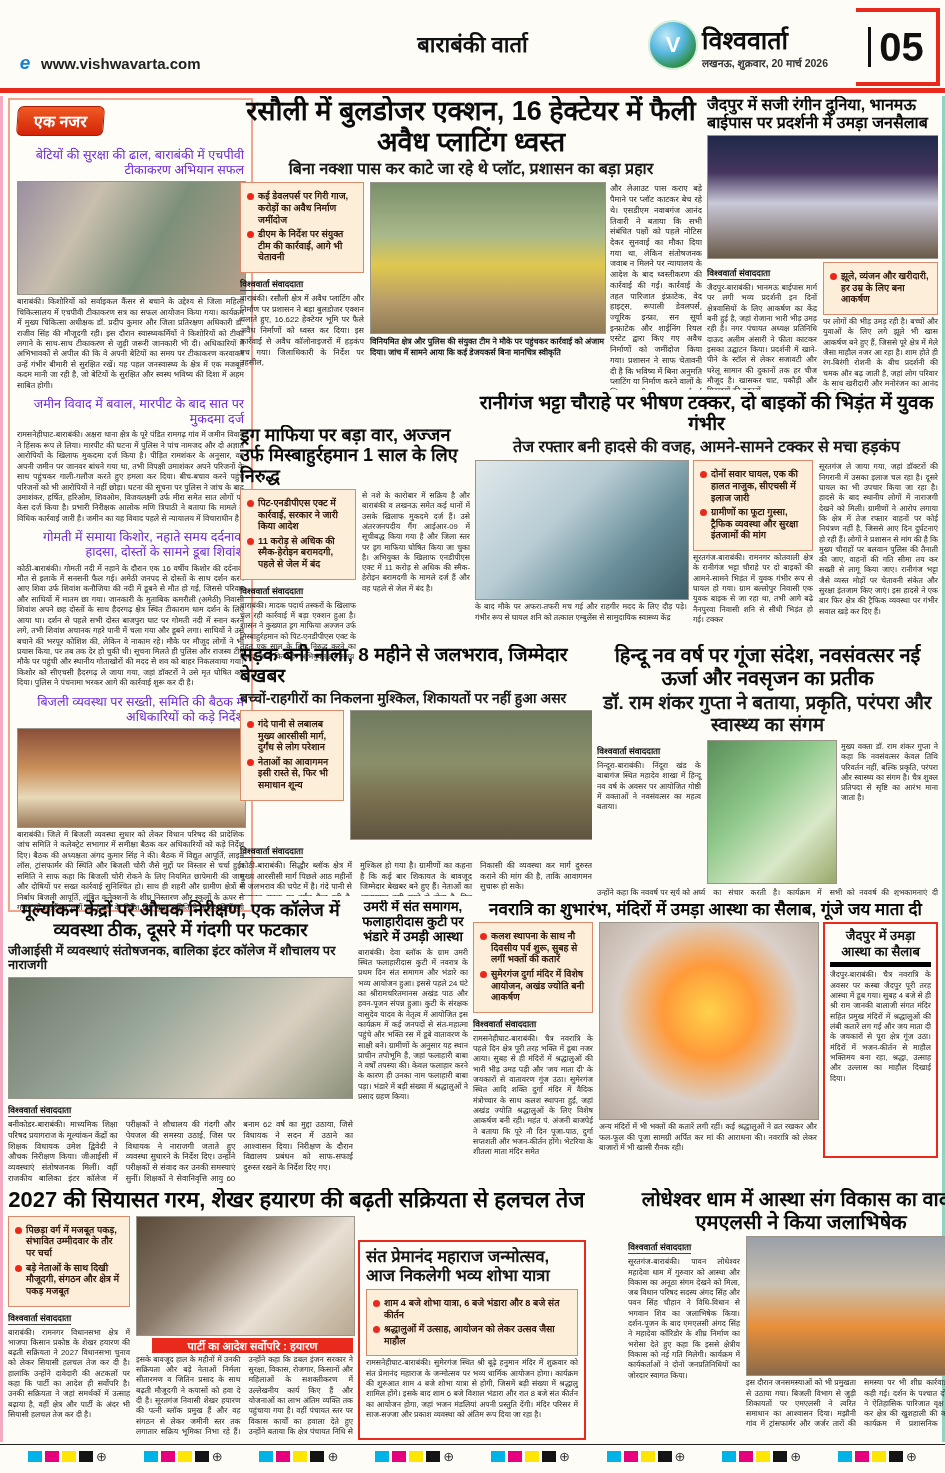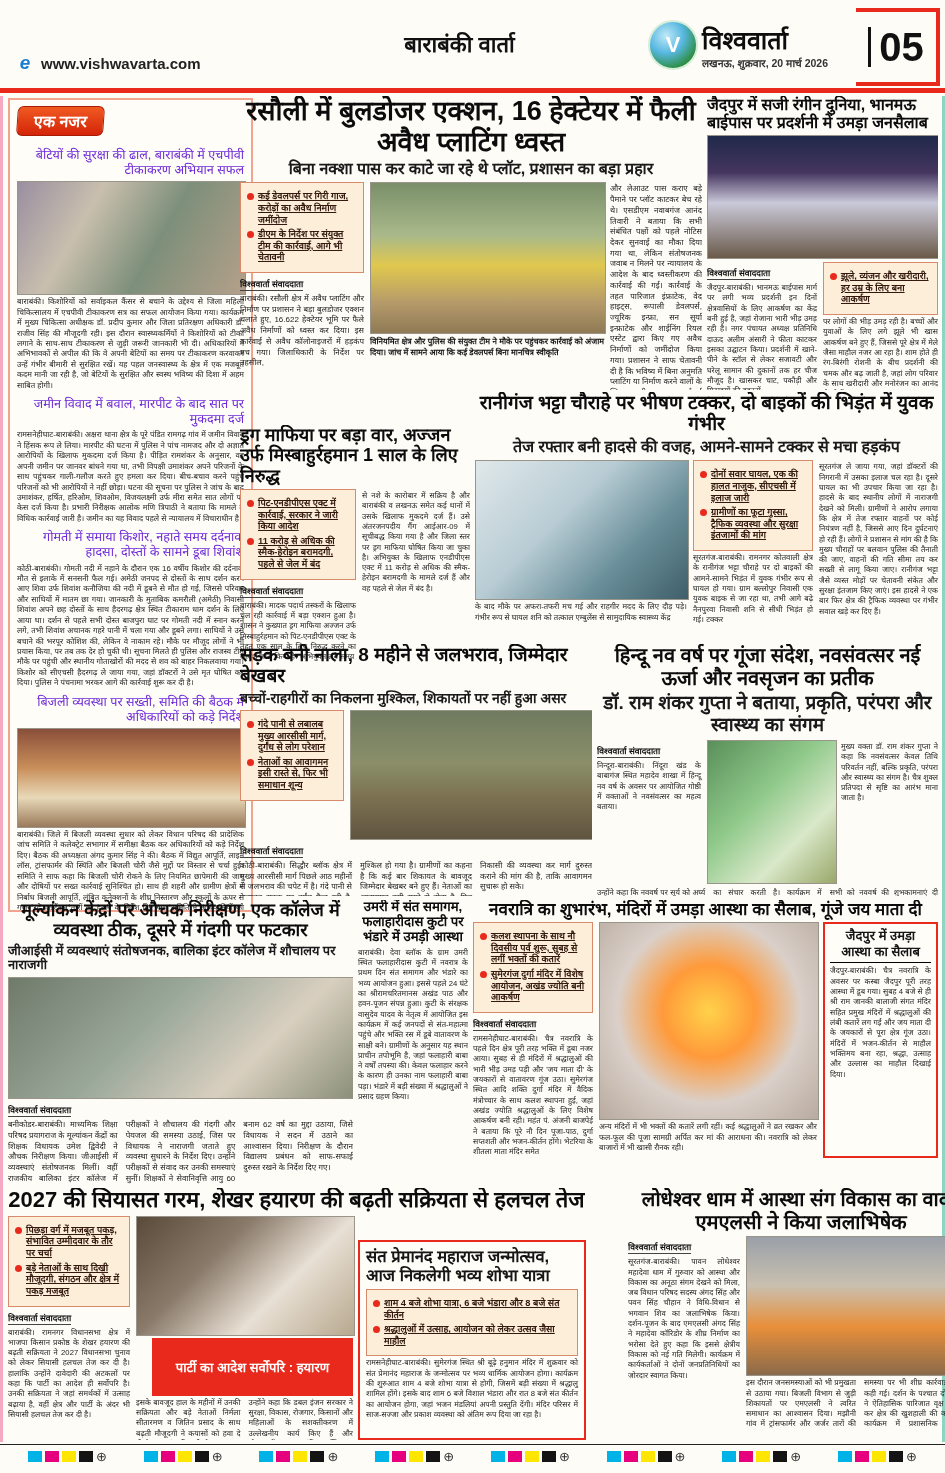--- a/index.html
+++ b/index.html
@@ -4,39 +4,39 @@
 <style>
   html,body{margin:0;padding:0;background:#e9e7e0;font-family:"Liberation Sans","DejaVu Sans",sans-serif;}
   .page{position:relative;width:945px;height:1473px;margin:0 auto;background:#fdfcf7;overflow:hidden;color:#151515;}
   .strip{position:absolute;width:3px;top:96px;height:1346px;}
   .strip.l{left:0;background:#f6a9c3;}
   .strip.r{right:0;background:#8ed4c2;}
   
   .masthead{position:absolute;left:0;top:0;width:945px;height:88px;}
   .url{position:absolute;left:14px;top:52px;font-size:15px;font-weight:700;color:#222;display:flex;align-items:center;gap:5px;}
   .e-icon{display:inline-block;width:22px;height:22px;border-radius:50%;color:#1a7fd4;font-weight:800;font-style:italic;font-size:19px;line-height:22px;text-align:center;}
-  .edition{position:absolute;left:287px;top:28px;width:345px;text-align:center;font-size:22px;font-weight:800;color:#111;}
+  .edition{position:absolute;left:300px;top:28px;width:345px;text-align:center;font-size:22px;font-weight:800;color:#111;}
   .logo-circle{position:absolute;left:648px;top:20px;width:46px;height:46px;border-radius:50%;background:radial-gradient(circle at 35% 30%,#bfe9f7 0%,#57b7e0 40%,#2e8f46 75%,#186b34 100%);color:#fff;font-weight:800;font-size:22px;text-align:center;line-height:46px;border:2px solid #d5edd9;}
   .brand{position:absolute;left:702px;top:22px;font-size:25px;font-weight:800;color:#0d0d0d;}
   .issue-date{position:absolute;left:702px;top:56px;font-size:10.5px;font-weight:700;color:#333;}
   .pageno{position:absolute;left:856px;top:8px;width:80px;height:70px;border-top:4px solid #e8291c;border-right:4px solid #e8291c;border-bottom:4px solid #e8291c;display:flex;align-items:center;justify-content:center;}
   .pageno .n{border-left:3px solid #111;padding-left:8px;font-size:40px;font-weight:800;color:#111;line-height:1;}
   .redbar{position:absolute;left:0;top:88px;width:945px;height:5px;background:#e8291c;}
   
   .story{position:absolute;overflow:hidden;}
   .hl{font-weight:800;color:#0c0c0c;line-height:1.13;margin:0 0 3px 0;}
   .deck{font-weight:700;color:#1a1a1a;line-height:1.15;margin:0 0 4px 0;}
   .center{text-align:center;}
   .row{display:flex;gap:6px;align-items:flex-start;}
   .col{min-width:0;}
   .body{font-size:8px;line-height:1.34;text-align:justify;color:#1c1c1c;margin:2px 0 0 0;}
   .body.sm{font-size:7.7px;}
   .reporter{font-size:8.6px;font-weight:700;color:#111;border-bottom:1px solid #444;display:inline-block;margin:3px 0 1px 0;}
   .bullets{background:#fdeeda;border:1px solid #d98a6a;padding:5px 6px;}
-  .bi{display:flex;gap:4px;margin:3px 0;font-size:9.3px;font-weight:700;color:#33190e;line-height:1.25;text-decoration:underline;}
+  .bi{display:flex;gap:4px;margin:3px 0;font-size:9.3px;font-weight:700;color:#33190e;line-height:1.25;}
   .dot{flex:none;width:7px;height:7px;border-radius:50%;background:#e8291c;margin-top:2px;}
   .photo{border:1px solid #9a958a;width:100%;}
   .caption{font-size:8px;font-weight:600;line-height:1.3;margin:3px 0 0 0;text-align:justify;}
   .cols3{column-count:3;column-gap:8px;}
   .cols2{column-count:2;column-gap:8px;}
   
   .rail{border:2px solid #f2a48e;padding:6px 7px;background:#fffdf8;}
   .rail-tag{display:inline-block;background:linear-gradient(180deg,#f05a22 0%,#d42408 100%);color:#fff;font-weight:800;font-size:16px;padding:3px 16px;border-radius:6px;border:1px solid #a81c06;transform:skewX(-4deg);margin-bottom:6px;}
   .rail h3{font-size:12.6px;font-weight:400;line-height:1.2;margin:6px 0 3px 0;color:#6d28d9;text-align:right;}
   .rail .body{font-size:7.8px;}
@@ -45,23 +45,23 @@
   .ph-meeting{background:linear-gradient(180deg,#8a4f3a 0%,#c98f5a 40%,#e8d9b8 70%,#9a7a5a 100%);}
   .ph-bulldozer{background:linear-gradient(180deg,#7a8f6a 0%,#a9b98a 35%,#e0c84e 55%,#b59a6a 80%,#8f7a55 100%);}
   .ph-expo{background:linear-gradient(180deg,#20294a 0%,#45355f 30%,#cac9d9 55%,#6a5a4a 100%);}
   .ph-ambulance{background:linear-gradient(135deg,#e0e8ea 0%,#b8ccd4 40%,#6a8f9a 70%,#3f5f6a 100%);}
   .ph-water{background:linear-gradient(180deg,#6f7a5f 0%,#8a8f6a 40%,#7a6f4f 70%,#5f5540 100%);}
   .ph-hall{background:linear-gradient(135deg,#5a8f5a 0%,#8fc98a 40%,#d9e8c9 70%,#9aa86a 100%);}
   .ph-school{background:linear-gradient(135deg,#6f7a6a 0%,#9aa89a 40%,#d9cfc0 70%,#8a8f7a 100%);}
   .ph-temple{background:radial-gradient(circle at 50% 45%,#ffd24a 0%,#ff9a3a 30%,#dad0c9 60%,#b8aa9f 100%);}
   .ph-handshake{background:linear-gradient(135deg,#5a4a3a 0%,#8a7a6a 35%,#e8e0d4 65%,#b8a88f 100%);}
   .ph-ritual{background:linear-gradient(180deg,#9aa0a8 0%,#c9c0b0 35%,#e88f3a 65%,#8a6a4a 100%);}
-  .redcap{background:#e8291c;color:#fff;text-align:center;font-weight:800;font-size:13px;padding:20px 0;margin-top:2px;margin-left:16px;}
+  .redcap{background:#e8291c;color:#fff;text-align:center;font-weight:800;font-size:11px;padding:0 0;margin-top:2px;margin-left:16px;}
   .subbox{border:2px solid #e8291c;padding:4px 5px;height:100%;box-sizing:border-box;background:#fffdf8;}
-  .subbox h4{margin:0 0 3px 0;font-size:13px;font-weight:800;text-align:center;line-height:1.2;border-bottom:1px solid #000000;padding-bottom:3px;}
+  .subbox h4{margin:0 0 3px 0;font-size:13px;font-weight:800;text-align:center;line-height:1.2;border-bottom:5px solid #000000;padding-bottom:3px;}
   .prembox{border:2px solid #e8291c;padding:5px 6px;box-sizing:border-box;background:#fffdf8;}
   .prembox h3{margin:0 0 4px 0;font-size:16.5px;font-weight:800;line-height:1.15;}
   
   .marks{position:absolute;left:0;top:1444px;width:945px;height:20px;display:flex;justify-content:space-between;padding:0 28px;box-sizing:border-box;border-top:1px solid #222;}
   .mark-group{display:flex;align-items:center;gap:3px;padding-top:3px;}
   .mark-sq{width:14px;height:11px;display:inline-block;}
   .mark-reg{font-size:13px;line-height:11px;color:#333;}
 </style>
 </head>
 <body>
@@ -112,21 +112,21 @@
           <div class="bi">
               <span class="dot"></span>
               <span>डीएम के निर्देश पर संयुक्त टीम की कार्रवाई, आगे भी चेतावनी</span>
             </div>
         </div>
         <span class="reporter">विश्ववार्ता संवाददाता</span>
         <p class="body">बाराबंकी। रसौली क्षेत्र में अवैध प्लाटिंग और निर्माण पर प्रशासन ने बड़ा बुलडोजर एक्शन चलाते हुए, 16.622 हेक्टेयर भूमि पर फैले अवैध निर्माणों को ध्वस्त कर दिया। इस कार्रवाई से अवैध कॉलोनाइजरों में हड़कंप मच गया। जिलाधिकारी के निर्देश पर तहसील,</p>
       </div>
       <div class="col" style="width:234px;">
         <div class="photo ph-bulldozer" style="height:150px"></div>
-        <p class="caption">विनियमित क्षेत्र और पुलिस की संयुक्त टीम ने मौके पर पहुंचकर कार्रवाई को अंजाम दिया। जांच में सामने आया कि कई डेवलपर्स बिना मानचित्र स्वीकृति</p>
+        <p class="caption">विनियमित क्षेत्र और पुलिस की संयुक्त टीम ने मौके पर पहुंचकर कार्रवाई को अंजाम दिया। जांच में सामने आया कि कई डेजयकर्स बिना मानचित्र स्वीकृति</p>
       </div>
       <div class="col" style="flex:1;">
         <p class="body">और लेआउट पास कराए बड़े पैमाने पर प्लॉट काटकर बेच रहे थे। एसडीएम नवाबगंज आनंद तिवारी ने बताया कि सभी संबंधित पक्षों को पहले नोटिस देकर सुनवाई का मौका दिया गया था, लेकिन संतोषजनक जवाब न मिलने पर न्यायालय के आदेश के बाद ध्वस्तीकरण की कार्रवाई की गई। कार्रवाई के तहत पारिजात इंफ्राटेक, वेद हाइट्स, रूपाली डेवलपर्स, ज्यूरिक इन्फ्रा, सन सूर्या इन्फ्राटेक और शाईनिंग रियल एस्टेट द्वारा किए गए अवैध निर्माणों को जमींदोज किया गया। प्रशासन ने साफ चेतावनी दी है कि भविष्य में बिना अनुमति प्लाटिंग या निर्माण करने वालों के खिलाफ इसी तरह सख्त कार्रवाई जारी रहेगी।</p>
       </div>
     </div>
   </section>
 
   <section class="story" style="left:707px;top:96px;width:231px;height:294px;">
     <h1 class="hl" style="font-size:16px;">जैदपुर में सजी रंगीन दुनिया, भानमऊ बाईपास पर प्रदर्शनी में उमड़ा जनसैलाब</h1>
     <div class="photo ph-expo" style="height:122px"></div>

